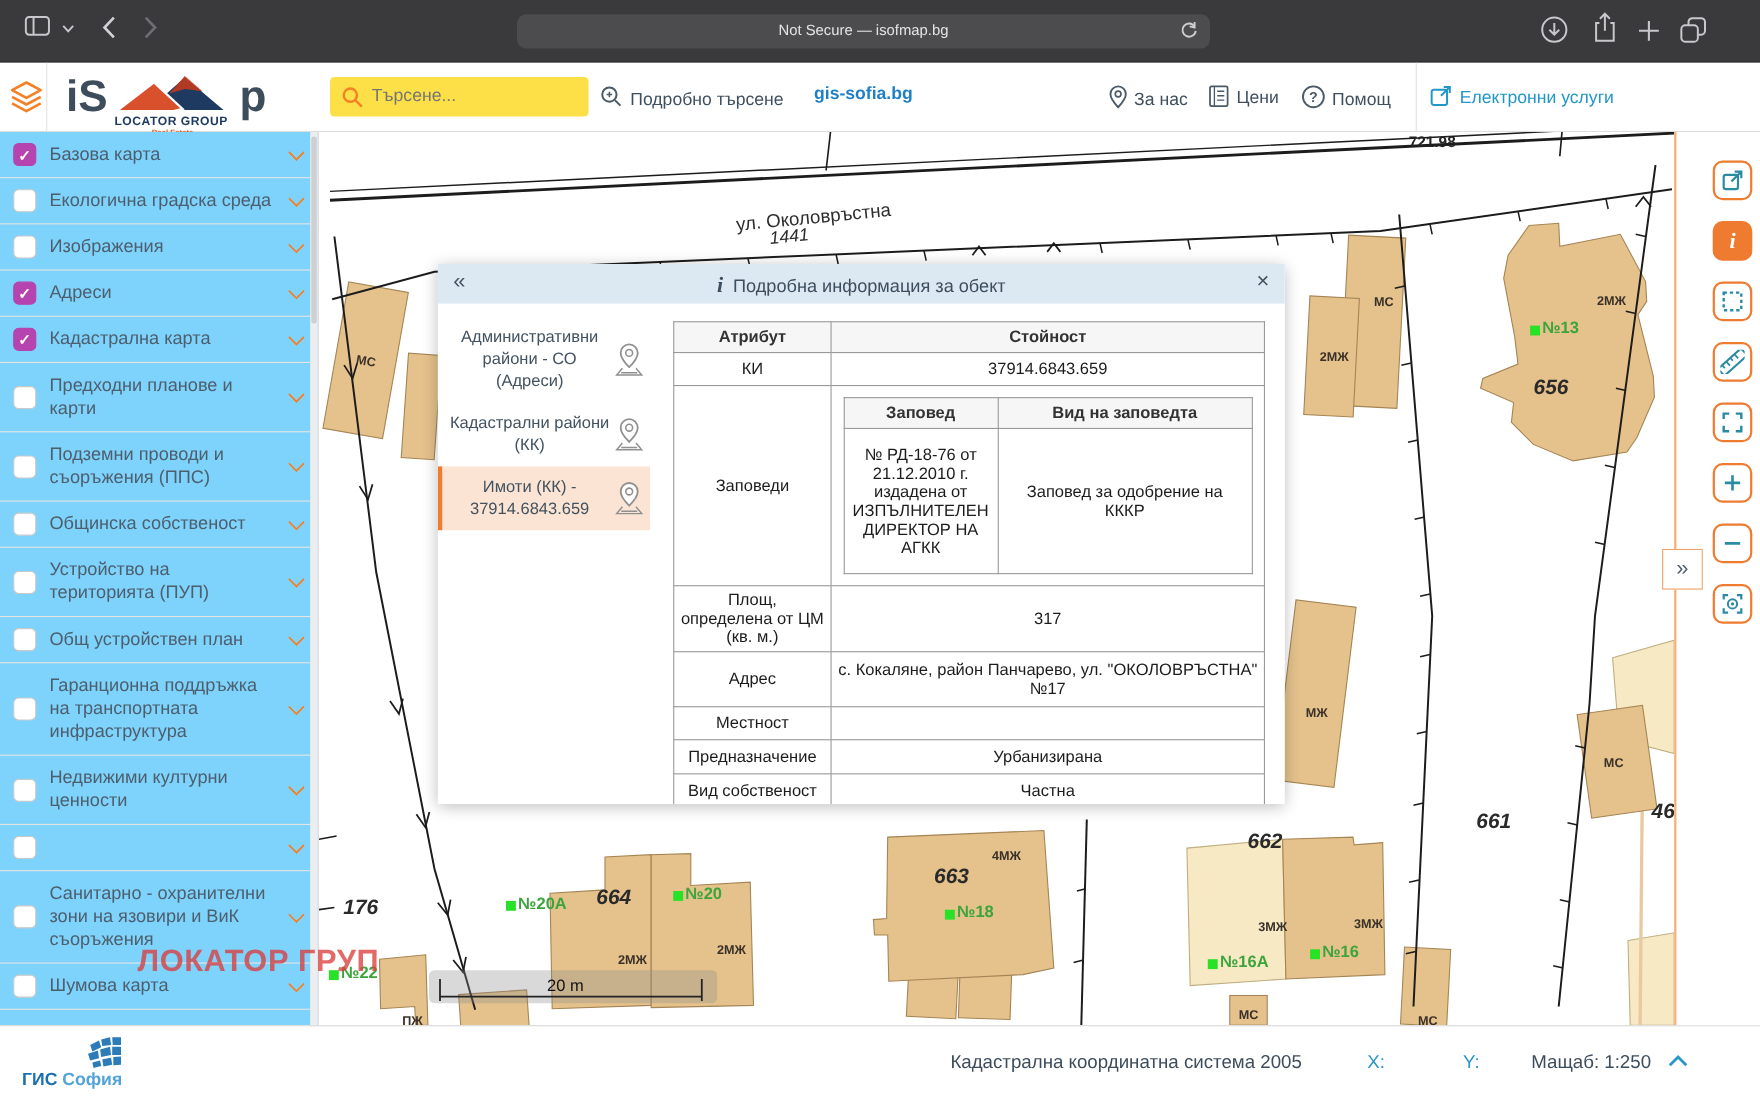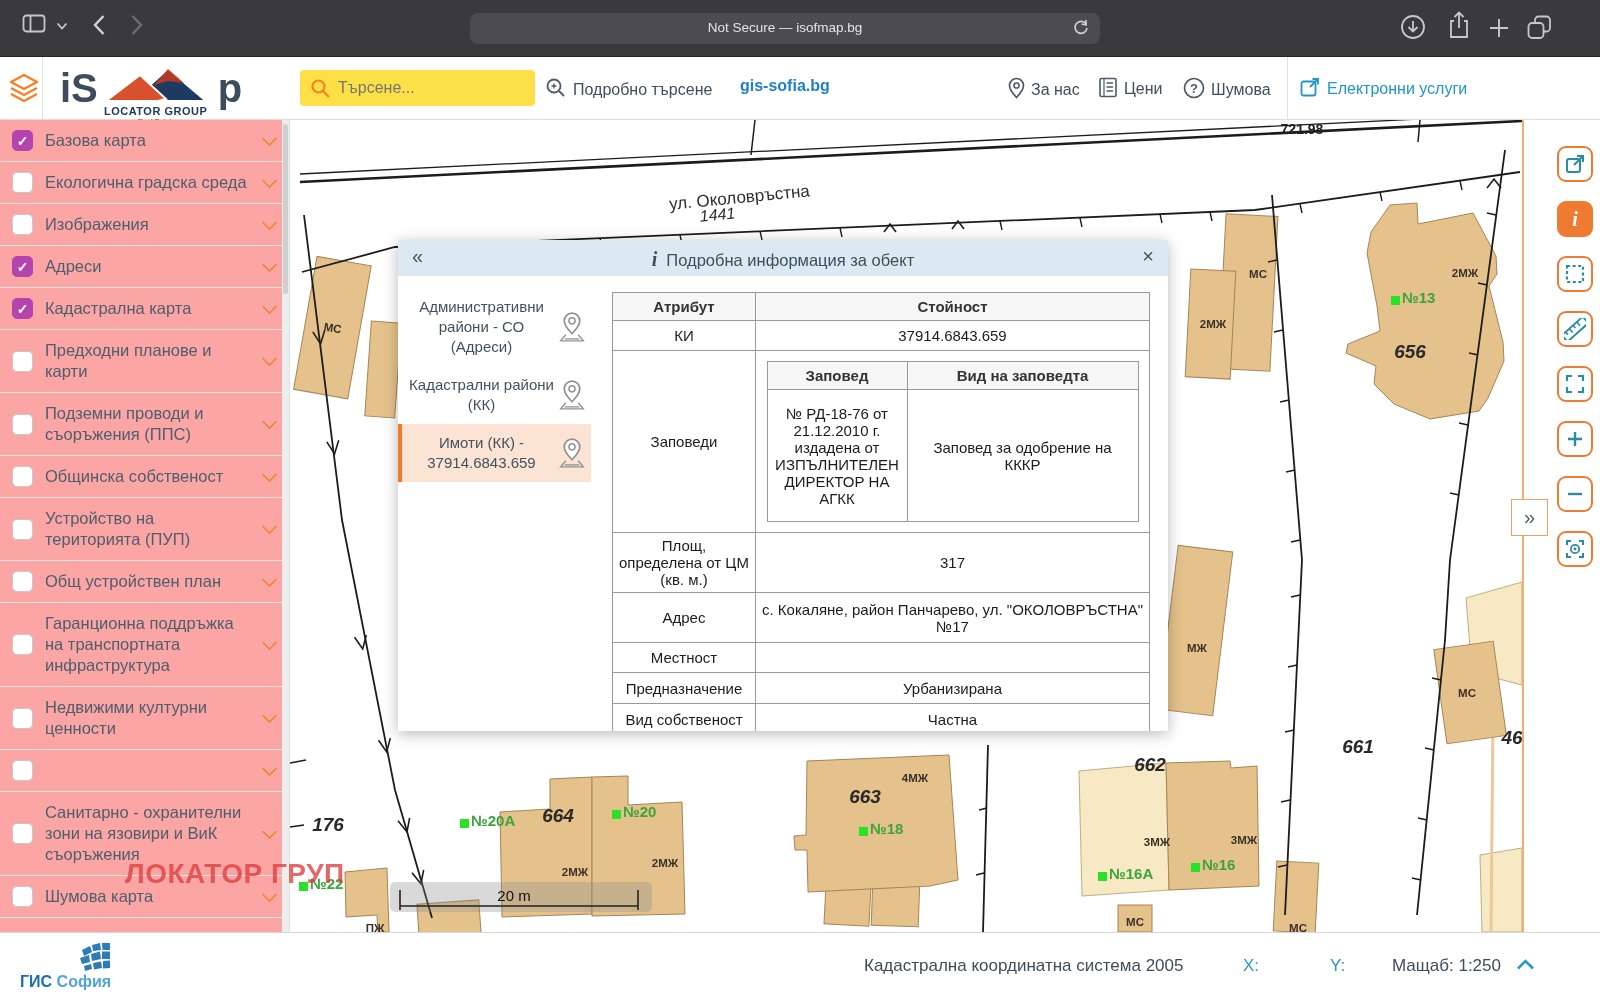--- a/index.html
+++ b/index.html
@@ -24,21 +24,21 @@
   #searchbox { position:absolute; left:300px; top:13px; width:235px; height:36px; background:#fde047; border-radius:4px; }
   #searchbox input { position:absolute; left:38px; top:0; width:190px; height:36px; border:0; background:transparent; outline:none; font-size:16px; color:#555; font-family:inherit;}
   #searchbox svg { position:absolute; left:10px; top:8px; }
   .hlink { position:absolute; top:20px; font-size:16px; color:#3f4f5e; cursor:pointer; white-space:nowrap;}
   .hlink svg, .hlink span.ic { vertical-align:-4px; margin-right:6px; }
   #gis-link { left:740px; color:#1f7fc4; font-weight:bold; }
   #eserv { color:#2196c8; }
   #head-div { position:absolute; left:1287px; top:0; width:1px; height:63px; background:#e0e0e0; }
 
   
-  #sidebar { position:absolute; left:0; top:120px; width:290px; height:812px; background:#fca5a5; border-right:1px solid #e0e0e0; overflow:hidden; }
+  #sidebar { position:absolute; left:0; top:120px; width:290px; height:812px; background:#7dd3fc; border-right:1px solid #e0e0e0; overflow:hidden; }
   .srow { position:relative; display:flex; align-items:center; padding:10px 26px 10px 12px; border-bottom:1px solid #e4e4e4; min-height:42px; cursor:pointer;}
   .cbx { flex:0 0 21px; width:21px; height:21px; border:1.5px solid #c9c9c9; border-radius:5px; background:#fff; margin-right:12px;
          display:flex; align-items:center; justify-content:center; font-size:14px; color:#fff; }
   .srow.checked .cbx { background:#b544ae; border-color:#b544ae; }
   .srow.checked .cbx::after { content:"✓"; font-weight:bold; }
   .slbl { font-size:16.5px; line-height:21px; color:#4d5e6d; width:205px; }
   .chev { position:absolute; right:14px; top:50%; width:11px; height:11px; border-right:2.5px solid #f58025; border-bottom:2.5px solid #f58025;
           transform:translateY(-70%) rotate(45deg); border-radius:1px;}
   #sb-scroll { position:absolute; right:0px; top:0; width:7px; height:812px; background:#ededed; }
   #sb-thumb { position:absolute; right:1px; top:4px; width:5px; height:170px; background:#cfcfcf; border-radius:3px;}
@@ -171,21 +171,21 @@
     <svg width="20" height="21">
       <rect x="2" y="1.5" width="16" height="18" rx="1.5" fill="none" stroke="#4a5a68" stroke-width="1.6"></rect>
       <line x1="6" y1="1.5" x2="6" y2="19.5" stroke="#4a5a68" stroke-width="1.2"></line>
       <path d="M8.5,6 H15 M8.5,10 H15 M8.5,14 H15" stroke="#4a5a68" stroke-width="1.3"></path>
     </svg><span>Цени</span>
   </div>
   <div class="hlink" style="left:1183px">
     <svg width="22" height="22">
       <circle cx="11" cy="11" r="9.5" fill="none" stroke="#4a5a68" stroke-width="1.7"></circle>
       <text x="11" y="15.5" text-anchor="middle" font-size="13" font-weight="bold" fill="#4a5a68">?</text>
-    </svg><span>Шумова</span>
+    </svg><span>Помощ</span>
   </div>
   <div id="head-div"></div>
   <div class="hlink" id="eserv" style="left:1300px">
     <svg width="21" height="21">
       <rect x="1.5" y="4.5" width="14" height="14" rx="2" fill="none" stroke="#2196c8" stroke-width="1.8"></rect>
       <path d="M10,10 L18,2 M12.5,2 H18 V7.5" fill="none" stroke="#2196c8" stroke-width="1.8"></path>
     </svg><span>Електронни услуги</span>
   </div>
 </div>
 

